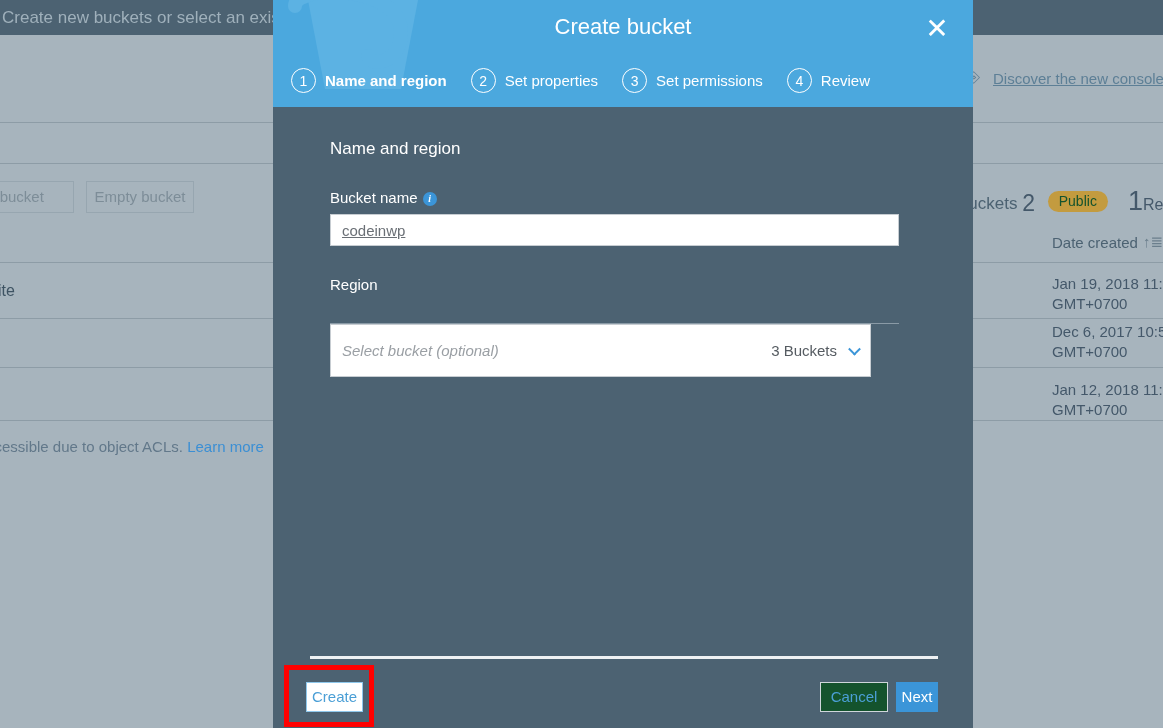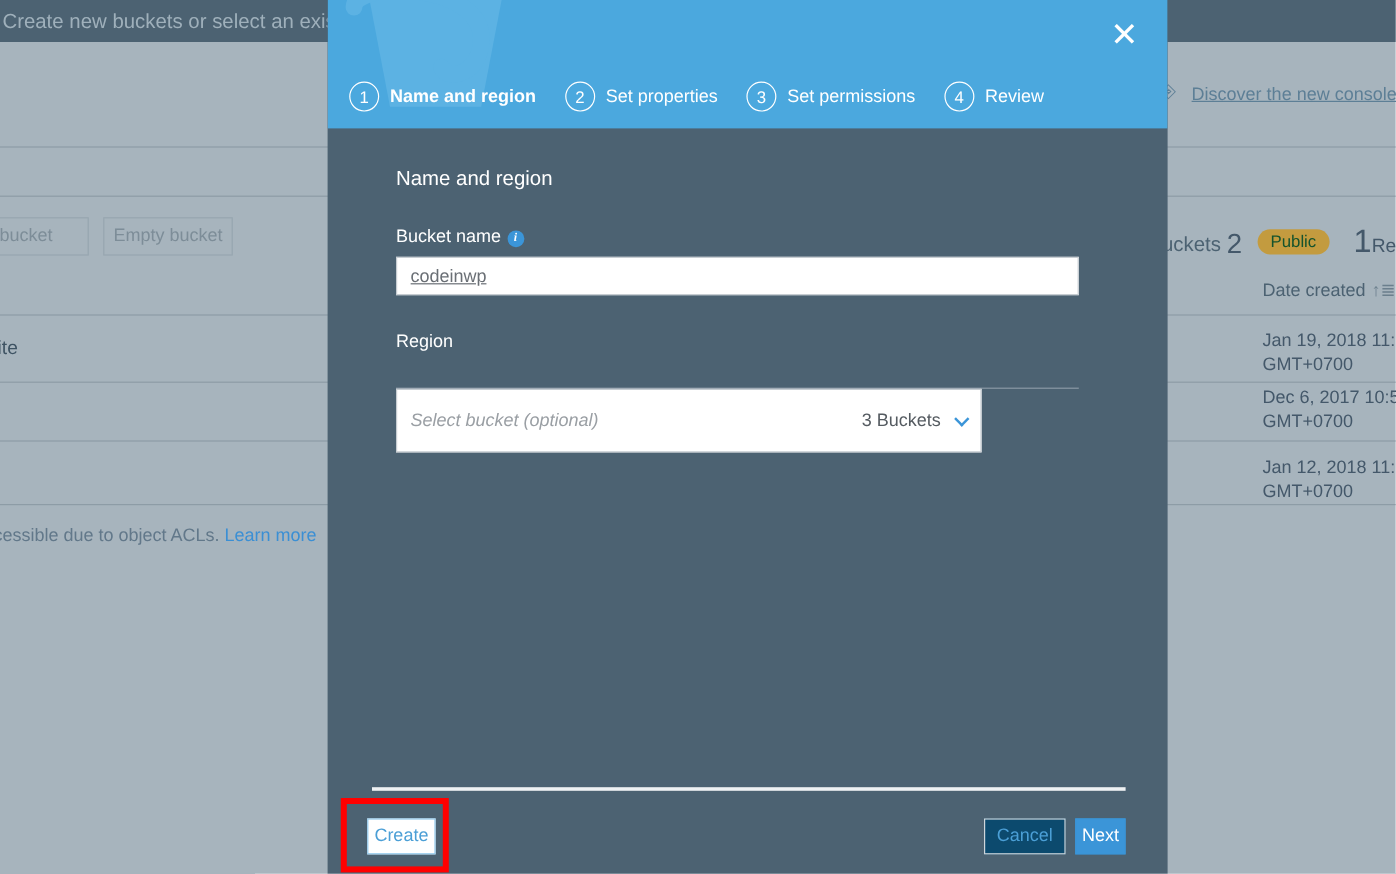--- a/index.html
+++ b/index.html
@@ -209,21 +209,21 @@
   }
   .divider {
     width: 569px; height: 1px; background: #8a9aa6;
     margin-top: 30px;
   }
   .copy-title {
     color: #ffffff; font-size: 17px;
     margin-top: 25px; margin-bottom: 17px;
   }
   .copy-box-wrap {
-    width: 488px; height: 53px;
+    width: 541px; height: 53px;
     background: #ffffff;
     border: 1px solid #c7cdd2;
     display: flex; align-items: center;
     padding: 0 11px;
     position: relative;
     cursor: pointer;
   }
 
   .footer-divider {
     position: absolute; left: 310px; top: 656px;
@@ -239,21 +239,21 @@
     text-align: center;
     cursor: pointer;
     font-family: "Liberation Sans", sans-serif;
   }
   .btn-create {
     left: 33px; top: 7px; width: 57px;
     background: #ffffff; border: 1px solid #8fc8ec; color: #4b9fd6;
   }
   .btn-cancel {
     left: 547px; top: 7px; width: 68px;
-    background: #0c4a6e; border: 1px solid #cfd6db; color: #4b9fd6;
+    background: #14532d; border: 1px solid #cfd6db; color: #4b9fd6;
   }
   .btn-next {
     left: 623px; top: 7px; width: 42px;
     background: #3b95d8; border: 1px solid #3b95d8; color: #ffffff;
   }
   .highlight-box {
     position: absolute; left: 284px; top: 665px;
     width: 90px; height: 62px;
     border: 5px solid #ff0000;
     pointer-events: none;
@@ -316,20 +316,21 @@
   </div>
 </div>
 
 <div id="modal">
 
   <div class="modal-header">
     <svg class="header-art" width="240" height="120" viewBox="0 0 240 120">
       <path d="M30 -20 L150 -20 L128 95 L52 95 Z" fill="#5cb2e3"></path>
       <path d="M22 12 C 22 -10, 130 -10, 128 40 C 127 68, 100 74, 95 62" fill="none" stroke="#5cb2e3" stroke-width="14" stroke-linecap="round"></path>
     </svg>
+    <div class="modal-title">Create bucket</div>
     <div class="close-btn">✕</div>
 
     <div class="steps">
       <div class="step active">
         <div class="step-circle">1</div>
         <div class="step-label">Name and region</div>
       </div>
       <div class="step">
         <div class="step-circle">2</div>
         <div class="step-label">Set properties</div>

